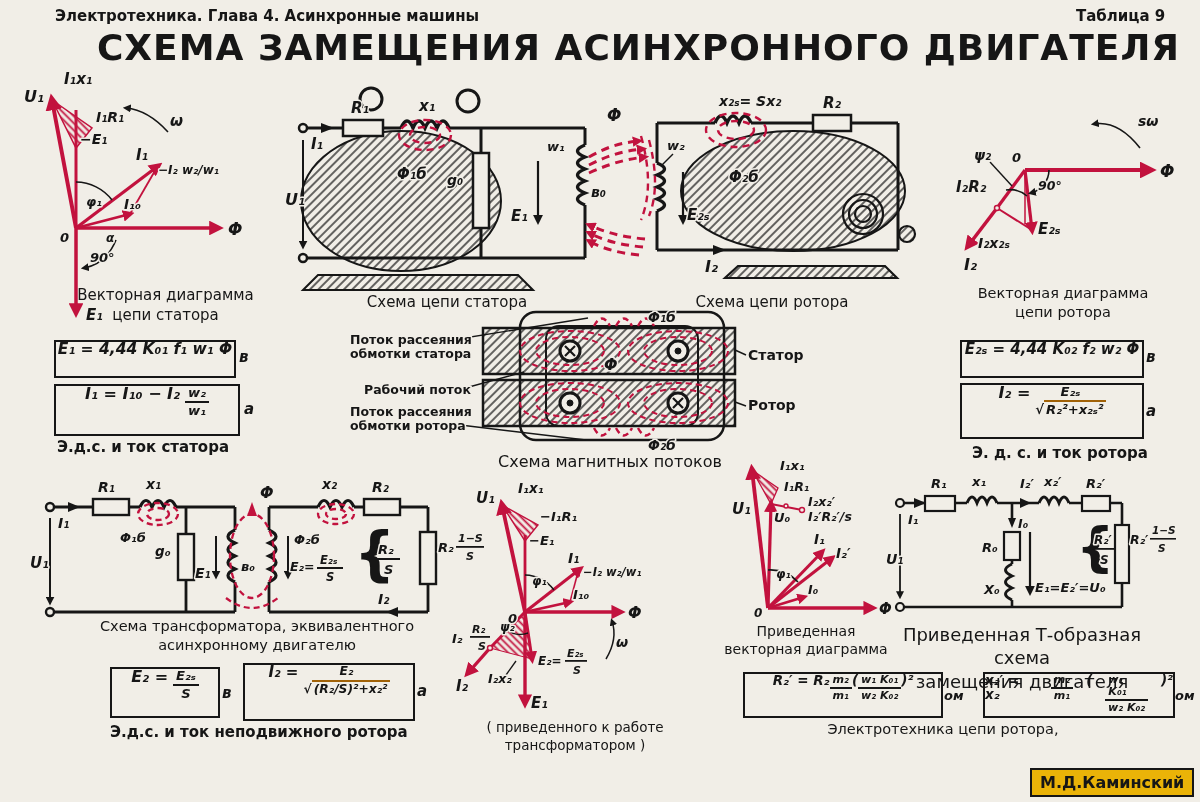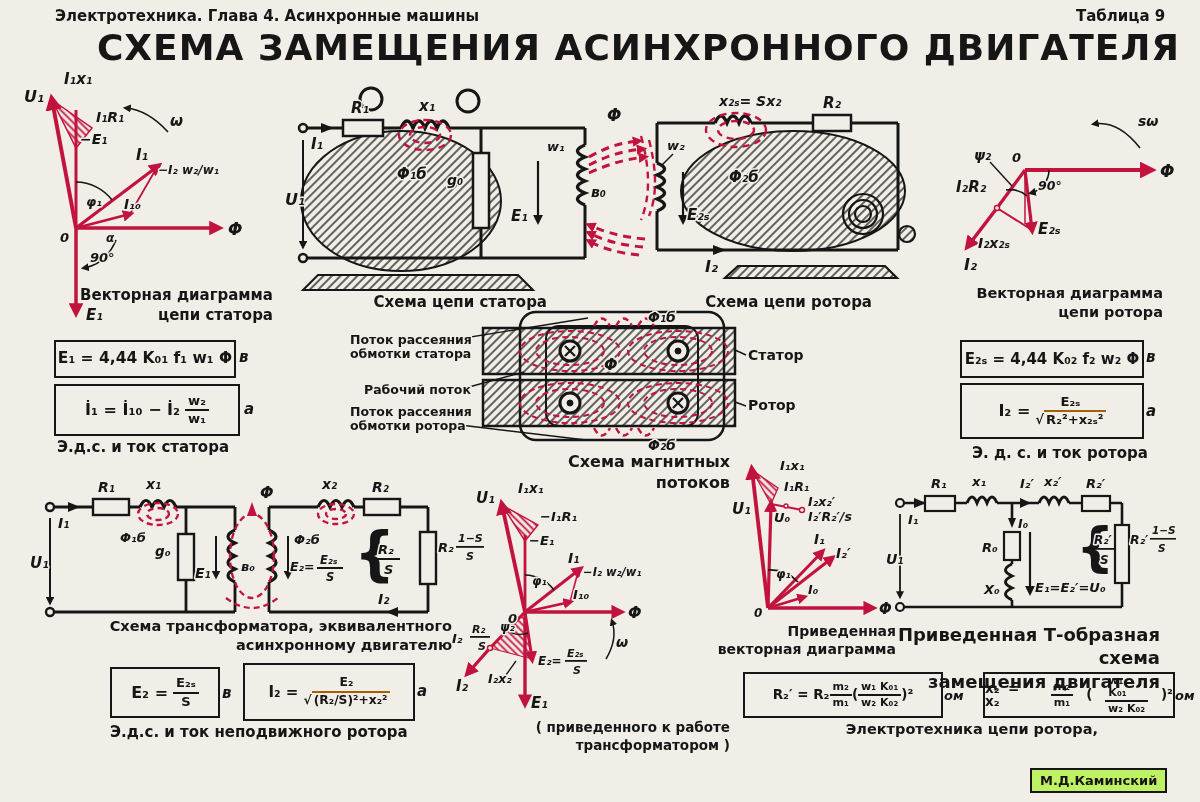--- a/index.html
+++ b/index.html
@@ -5,31 +5,31 @@
   html,body{margin:0;padding:0}
   body{width:1200px;height:802px;position:relative;background:#f1eee7;
        font-family:"DejaVu Sans",sans-serif;color:#161616;overflow:hidden}
   svg.sec{position:absolute;overflow:visible}
   svg text{font-family:"DejaVu Sans",sans-serif;font-weight:bold;font-style:italic;fill:#161616;
            paint-order:stroke;stroke:#f1eee7;stroke-width:3px;stroke-linejoin:round}
   svg text.up{font-style:normal}
   .hdr{position:absolute;font-weight:bold;font-size:15px}
   .title{position:absolute;left:0;top:27px;width:1180px;text-align:right;
          font-weight:bold;font-size:36px;letter-spacing:1px}
-  .cap{position:absolute;font-weight:bold;text-align:right;line-height:1.3;font-size:15px}
+  .cap{position:absolute;font-weight:normal;text-align:center;line-height:1.3;font-size:15px}
   .capl{position:absolute;font-weight:bold;font-size:15px}
-  .fbox{position:absolute;border:2.5px solid #161616;display:flex;align-items:center;
-        justify-content:center;gap:5px;font-weight:bold;line-height:1}
+  .fbox{position:absolute;border:2.5px solid #161616;display:flex;align-items:flex-start;
+        justify-content:center;gap:5px;font-weight:bold;font-style:italic;line-height:1}
   .frac{display:inline-flex;flex-direction:column;align-items:center;line-height:1.1;font-size:0.82em}
   .frac .fn{border-bottom:2px solid #161616;padding:0 3px 1px}
   .frac .fd{padding-top:1px}
   .rad{border-top:2px solid #a16207;padding:0 2px}
   .unit{position:absolute;font-weight:bold;font-style:italic;font-size:15px}
-  .sig{position:absolute;border:2.5px solid #161616;font-weight:bold;font-size:13px;
-       padding:3px 8px;background:#bef264}
+  .sig{position:absolute;border:2.5px solid #161616;font-weight:bold;font-size:16px;
+       padding:3px 8px;background:#eab308}
 </style>
 </head>
 <body>
 
 <div class="hdr" style="left:55px;top:7px">Электротехника.  Глава 4. Асинхронные машины</div>
 <div class="hdr" style="left:1076px;top:7px">Таблица 9</div>
 <div class="title">СХЕМА ЗАМЕЩЕНИЯ АСИНХРОННОГО ДВИГАТЕЛЯ</div>
 
 <svg class="sec" style="left:8px;top:68px" width="270" height="265" viewBox="0 0 270 265">
   <defs>

